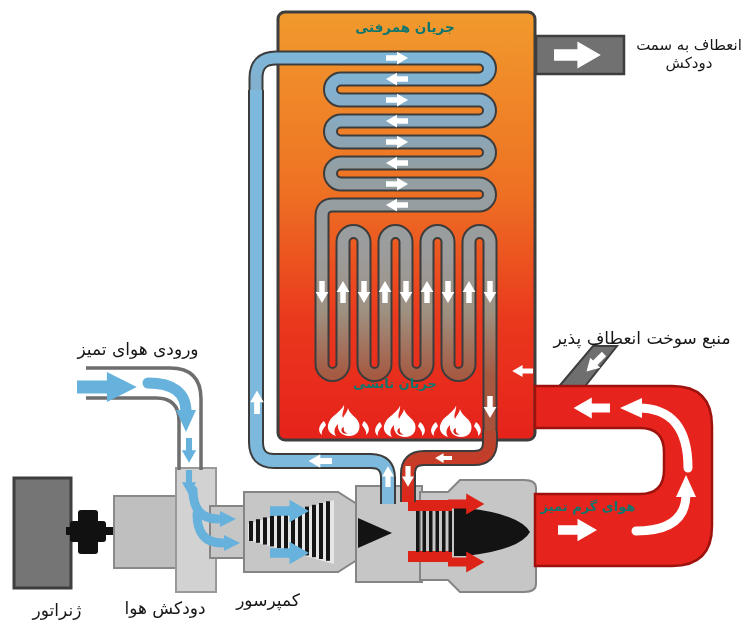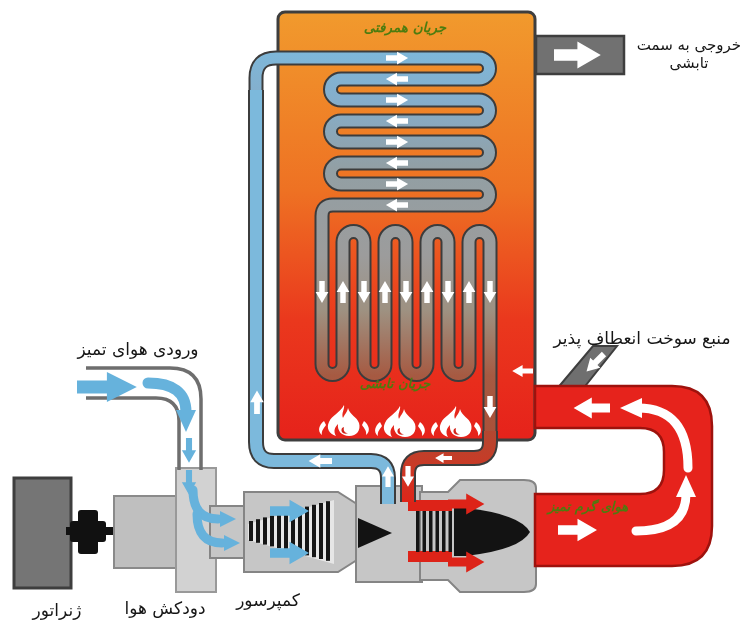--- a/index.html
+++ b/index.html
@@ -1,21 +1,21 @@
 <!DOCTYPE html>
 <html><head>
 <meta charset="utf-8">
 <style>
   html,body{margin:0;padding:0;background:#fff;}
   .stage{position:relative;width:750px;height:628px;background:#fff;overflow:hidden;
          font-family:"DejaVu Sans",sans-serif;}
   .stage svg{position:absolute;left:0;top:0;}
   .label{position:absolute;direction:rtl;text-align:center;color:#161616;
          line-height:1.22;font-size:17px;}
-  .label.white{color:#4d7c0f;font-size:13px;font-weight:bold;font-style:italic;}
+  .label.white{color:#0f766e;font-size:13px;font-weight:bold;}
 </style>
 </head>
 <body>
 
 <div class="stage">
 <svg width="750" height="628" viewBox="0 0 750 628">
   <defs>
     <linearGradient id="boxGrad" x1="0" y1="12" x2="0" y2="440" gradientUnits="userSpaceOnUse">
       <stop offset="0" stop-color="#F19A2D"></stop>
       <stop offset="0.42" stop-color="#EE7123"></stop>
@@ -197,21 +197,21 @@
 
     <g fill="#DD2318">
       <use href="#arr" transform="translate(448,504) scale(1.4)"></use>
       <use href="#arr" transform="translate(448,562) scale(1.4)"></use>
     </g>
   </g>
 </svg>
 
 <div class="label white" style="left:330px;top:19px;width:150px;font-size:13.5px;">جریان همرفتی</div>
 
-<div class="label" style="left:634px;top:36px;width:110px;font-size:15px;">خروجی به سمت تابشی</div>
+<div class="label" style="left:634px;top:36px;width:110px;font-size:15px;">انعطاف به سمت دودکش</div>
 
 <div class="label" style="left:538px;top:328px;width:208px;">منبع سوخت انعطاف پذیر</div>
 
 <div class="label" style="left:58px;top:339px;width:160px;">ورودی هوای تمیز</div>
 
 <div class="label white" style="left:330px;top:376px;width:130px;">جریان تابشی</div>
 
 <div class="label white" style="left:538px;top:499px;width:100px;">هوای گرم تمیز</div>
 
 <div class="label" style="left:17px;top:600px;width:80px;text-align:center;">ژنراتور</div>

